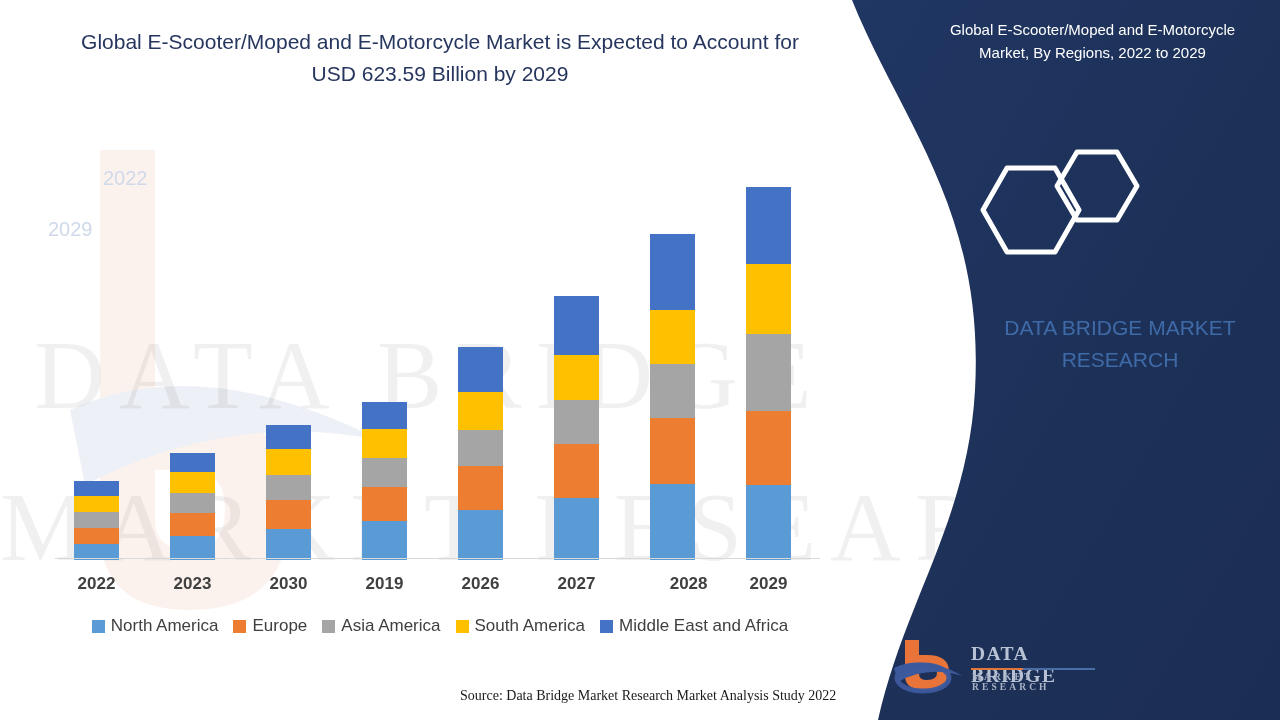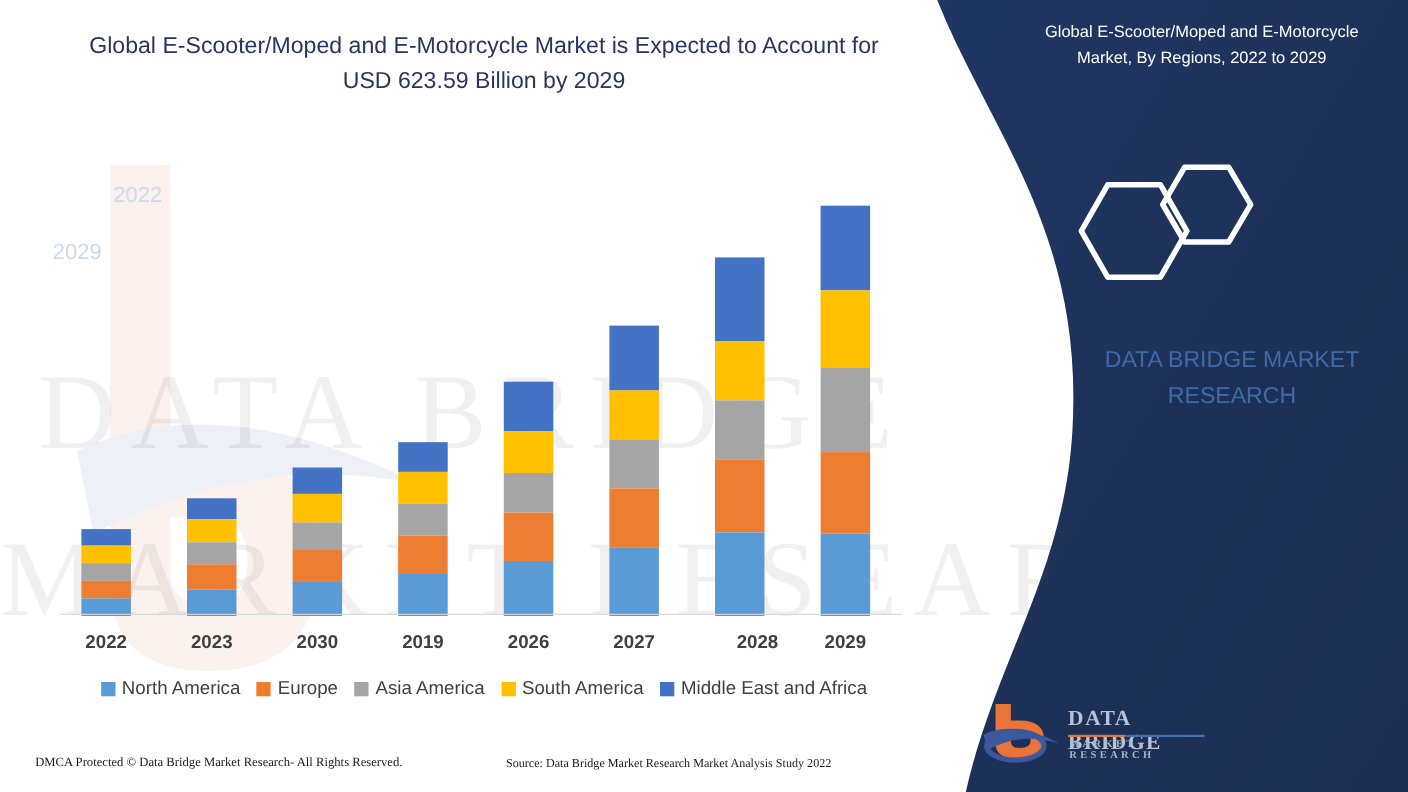--- a/index.html
+++ b/index.html
@@ -106,21 +106,21 @@
   .footer-left {
     position: absolute;
     left: 32px; top: 687px;
     font-size: 11.5px;
     color: #1a1a1a;
     font-family: "Liberation Serif", serif;
   }
   .footer-src {
     position: absolute;
     left: 460px; top: 688px;
-    font-size: 11px;
+    font-size: 14px;
     color: #1a1a1a;
     font-family: "Liberation Serif", serif;
   }
 
   
   .panel-title {
     position: absolute;
     left: 925px; top: 18px;
     width: 335px;
     text-align: center;
@@ -300,21 +300,20 @@
       <div class="legend-item">
         <span class="legend-swatch" style="background: rgb(255, 192, 0);"></span>
         <span class="legend-label">South America</span>
       </div>
       <div class="legend-item">
         <span class="legend-swatch" style="background: rgb(68, 114, 196);"></span>
         <span class="legend-label">Middle East and Africa</span>
       </div>
     </div>
 
-  <div class="footer-left">DMCA Protected © Data Bridge Market Research- All Rights Reserved.</div>
   <div class="footer-src">Source: Data Bridge Market Research Market Analysis Study 2022</div>
 
   <div class="panel-title">Global E-Scooter/Moped and E-Motorcycle Market, By Regions, 2022 to 2029</div>
 
   <svg class="hexes" viewBox="0 0 200 145">
 
     <polygon points="8,72 32,30 80,30 104,72 80,114 32,114" fill="none" stroke="#ffffff" stroke-width="5" stroke-linejoin="round"></polygon>
 
     <polygon points="82,48 102,14 142,14 162,48 142,82 102,82" fill="none" stroke="#ffffff" stroke-width="5" stroke-linejoin="round"></polygon>
   </svg>

